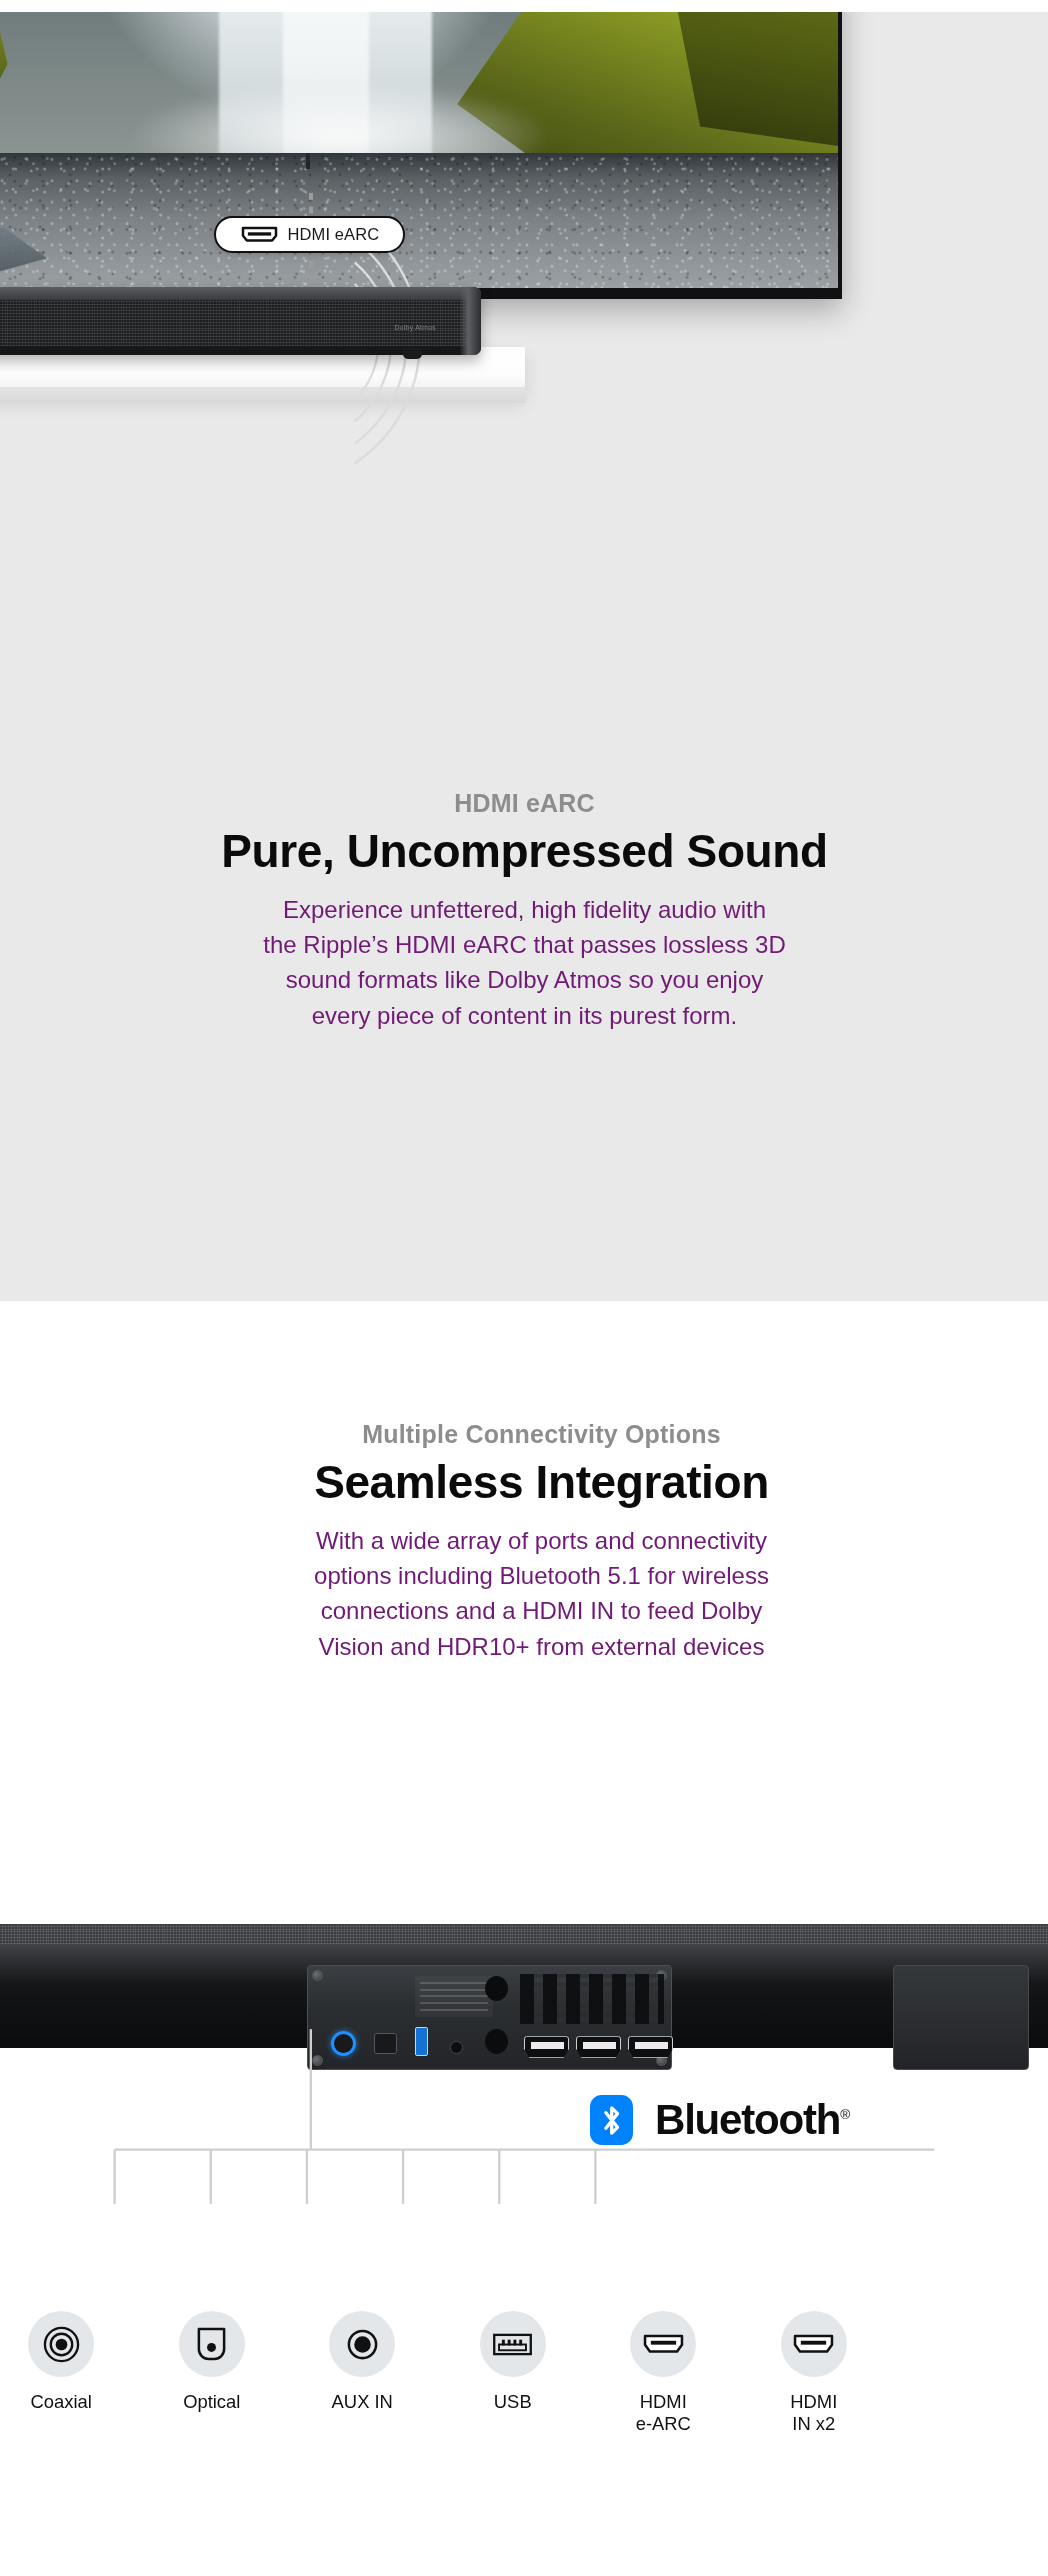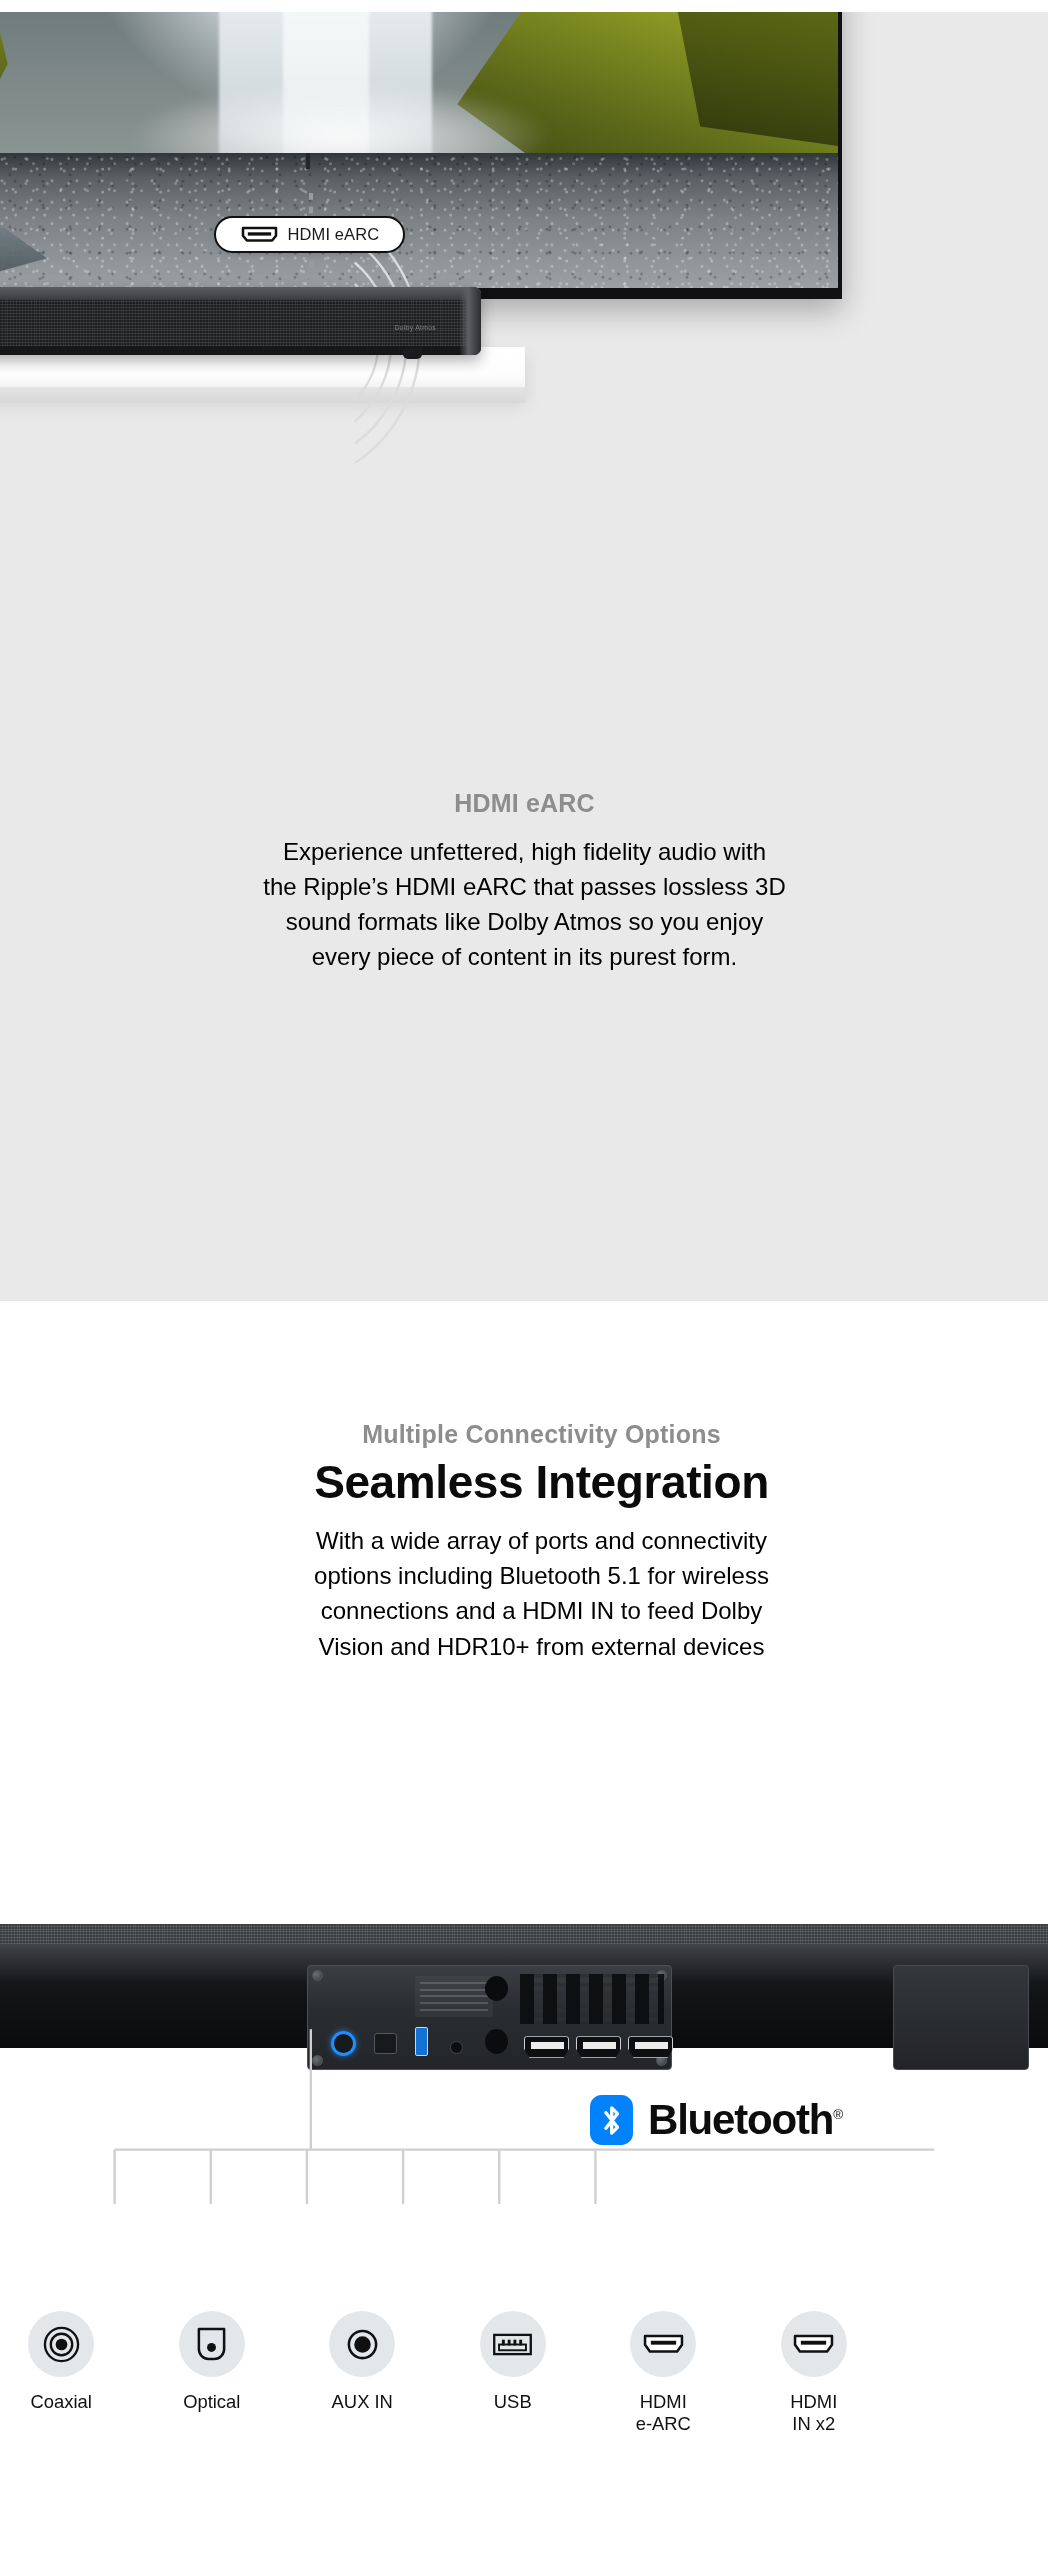--- a/index.html
+++ b/index.html
@@ -194,21 +194,21 @@
     letter-spacing: 0.2px;
     font-stretch: condensed;
   }
   .headline {
     font-size: 46px; font-weight: 700; color: #0b0b0b;
     letter-spacing: -0.4px; line-height: 1.1;
     font-stretch: condensed;
     margin-top: 7.8px;
   }
   .body-copy {
-    font-size: 24px; font-weight: 400; color: #000000;
+    font-size: 24px; font-weight: 400; color: #701a75;
     line-height: 1.47; margin-top: 15.5px;
     font-stretch: condensed;
   }
   .body-copy div { white-space: nowrap; }
 
   .blk-1 { top: 777px; }   
 
   
   .sec-white {
     position: absolute; left:0; top: 1301px;
@@ -294,21 +294,21 @@
     background: rgba(255,255,255,.045); border-radius:1.9px;
   }
   .label-plate::after {
     content:""; position:absolute; inset:5.8px 4.9px;
     background-image: repeating-linear-gradient(0deg, rgba(255,255,255,.16) 0 1.9px, transparent 1.9px 6.8px);
   }
 
   
   .bt-badge {
     position:absolute; left:590px; top:2095px;
-    display:flex; align-items:center; gap:15px;
+    display:flex; align-items:center; gap:22px;
   }
   .bt-mark {
     width:43px; height:50px; border-radius:11.7px;
     background:#0082FC;
     display:flex; align-items:center; justify-content:center;
   }
   .bt-word {
     font-size:42px; font-weight:700; color:#0d0d0d;
     letter-spacing:-1.2px; font-stretch:condensed;
     line-height:1;
@@ -380,20 +380,21 @@
   <div class="bar-front">
     <div class="bar-top-strip"></div>
     <div class="bar-mesh"></div>
     <div class="bar-cap"></div>
     <div class="dolby-logo">Dolby Atmos</div>
   </div>
   <div class="bar-foot" style="position:absolute; left:403px; top:336px; width:19.4px; height:10.7px; background:#1a1b1d; border-radius:0 0 4.9px 4.9px; z-index:3;"></div>
 
   <div class="txt-block blk-1">
     <div class="eyebrow">HDMI eARC</div>
+    <div class="headline">Pure, Uncompressed Sound</div>
     <div class="body-copy">
       <div>Experience unfettered, high fidelity audio with</div>
       <div>the Ripple’s HDMI eARC that passes lossless 3D</div>
       <div>sound formats like Dolby Atmos so you enjoy</div>
       <div>every piece of content in its purest form.</div>
     </div>
   </div>
 </div>
 
 <div class="sec-white"></div>

